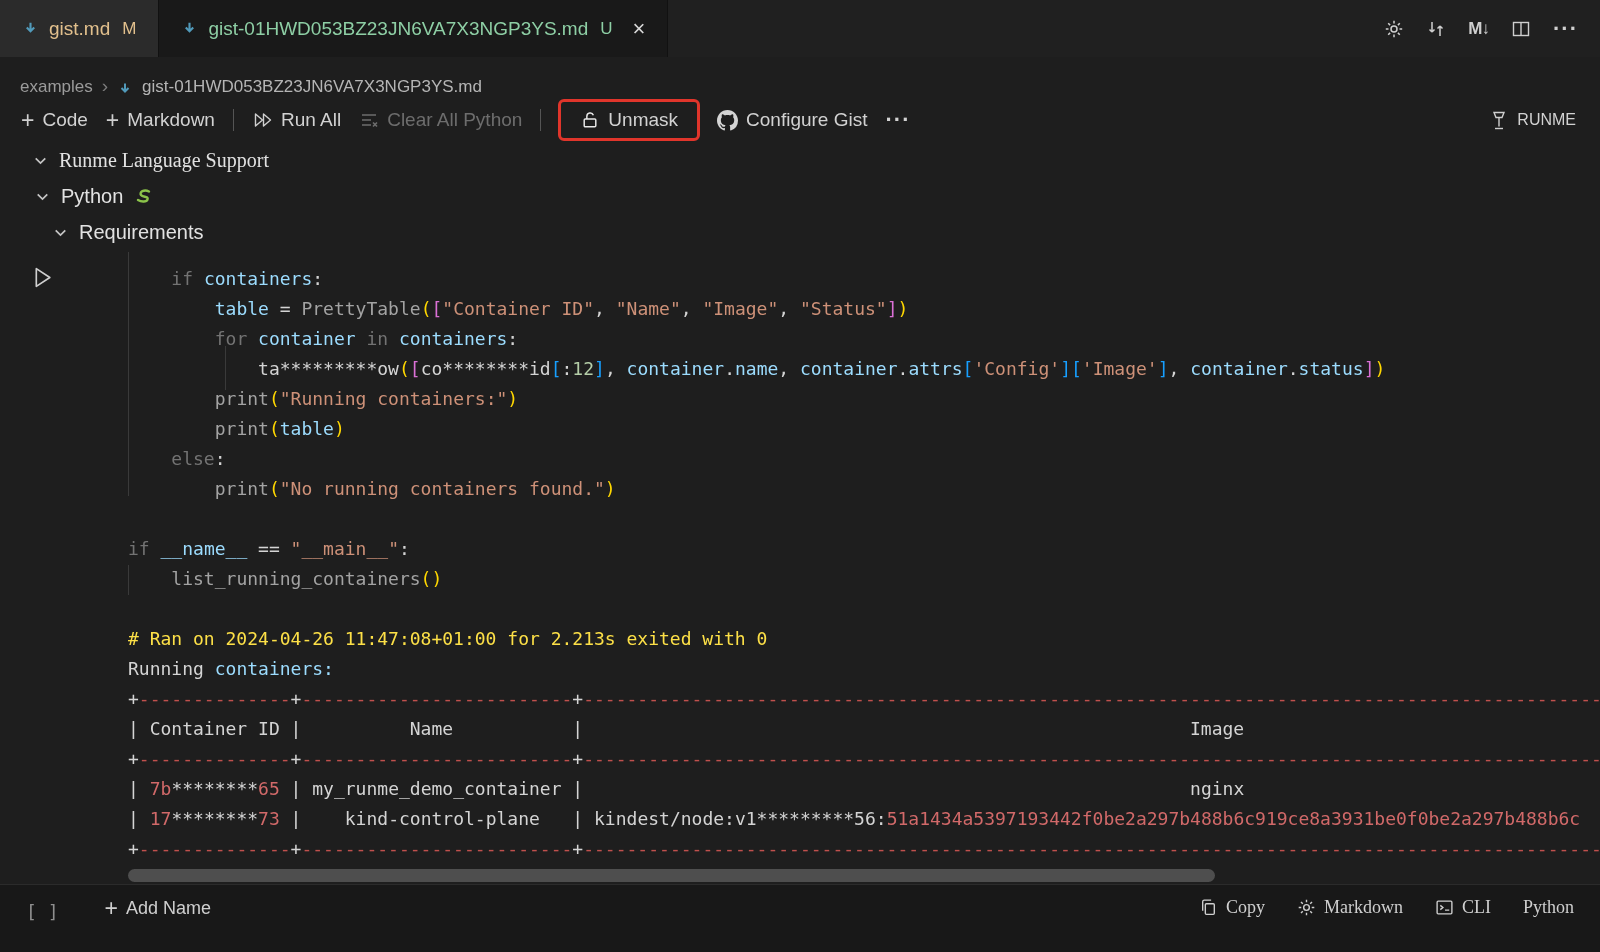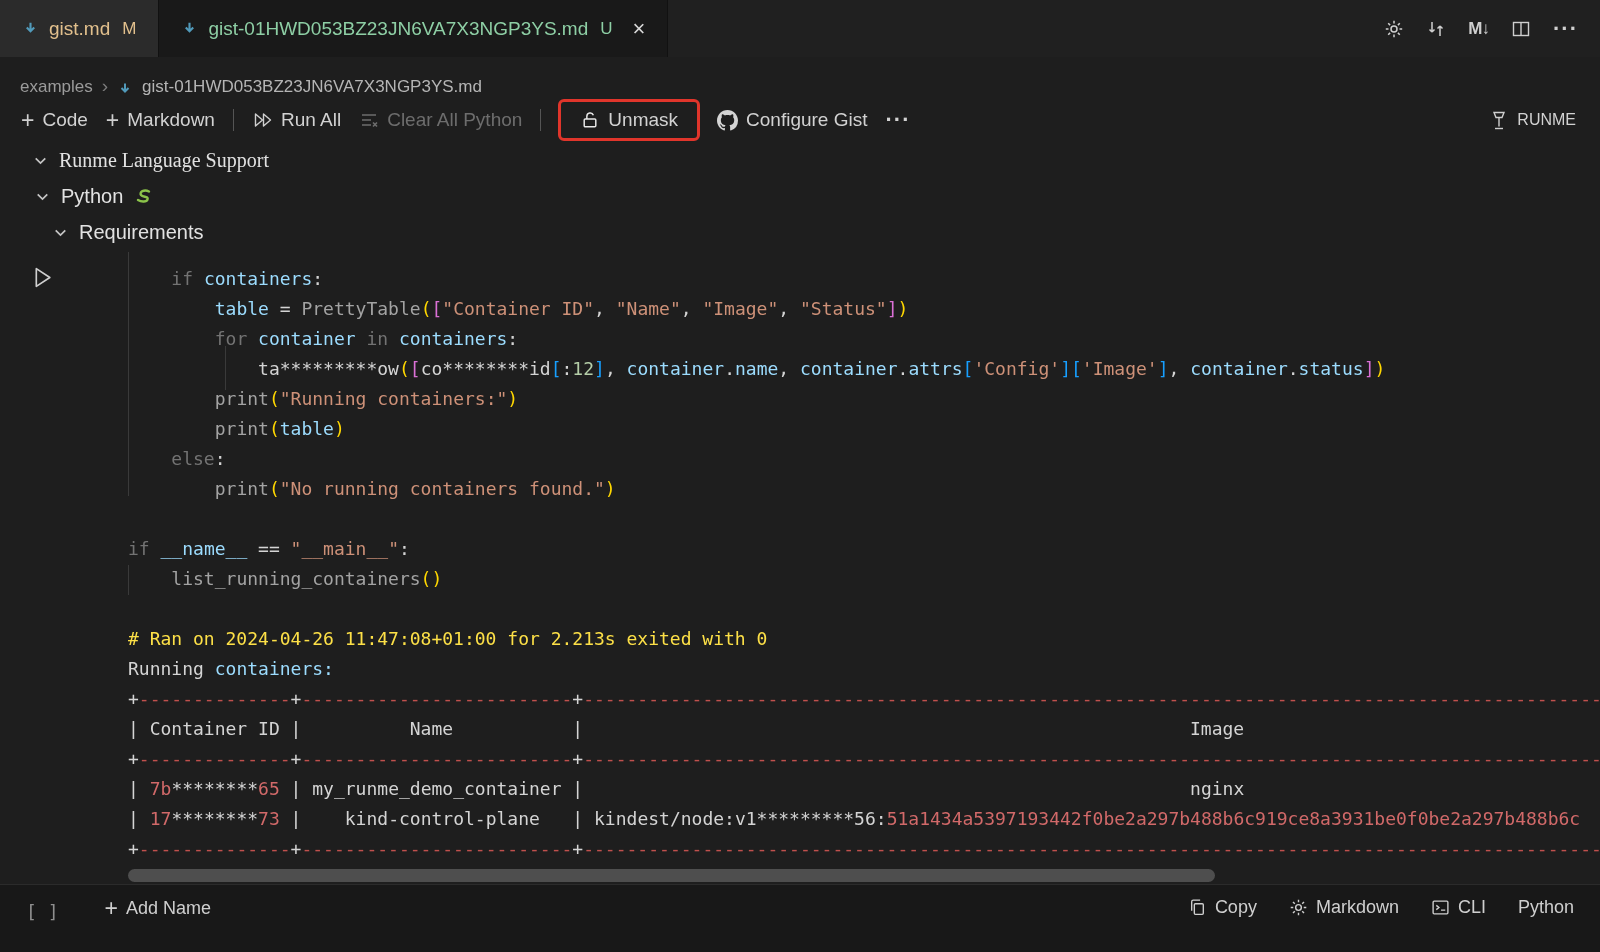--- a/index.html
+++ b/index.html
@@ -68,21 +68,21 @@
   .tok-b3   { color:#179fff; }
   .tok-red  { color:#d16969; }
   .tok-dash { color:#c0504d; }
   .hscroll { position:absolute; left:128px; top:619px; width:1087px; height:13px; background:#4e4e4e; border-radius:7px; cursor:pointer; }
 
   
   .bottombar { position:absolute; left:0; right:0; bottom:0; height:68px; background:#181818; border-top:1px solid #2b2b2b; display:flex; align-items:flex-start; padding:12px 26px 0 26px; font-size:18px; color:#cfcfcf; }
   .brackets { font-family:"DejaVu Sans Mono",monospace; color:#8f8f8f; font-size:18px; margin-top:4px; }
   .sb-item { display:flex; align-items:center; gap:8px; cursor:pointer; white-space:nowrap; }
   .add-name { margin-left:46px; }
-  .sb-right { margin-left:auto; display:flex; align-items:center; gap:32px; }
+  .sb-right { margin-left:auto; display:flex; align-items:center; gap:32px;font-family:Liberation Serif, serif; }
   svg { display:block; }
 </style>
 </head>
 <body>
 
 <div class="page">
 
   <header class="tabbar">
     <div class="tab inactive">
       <span>

